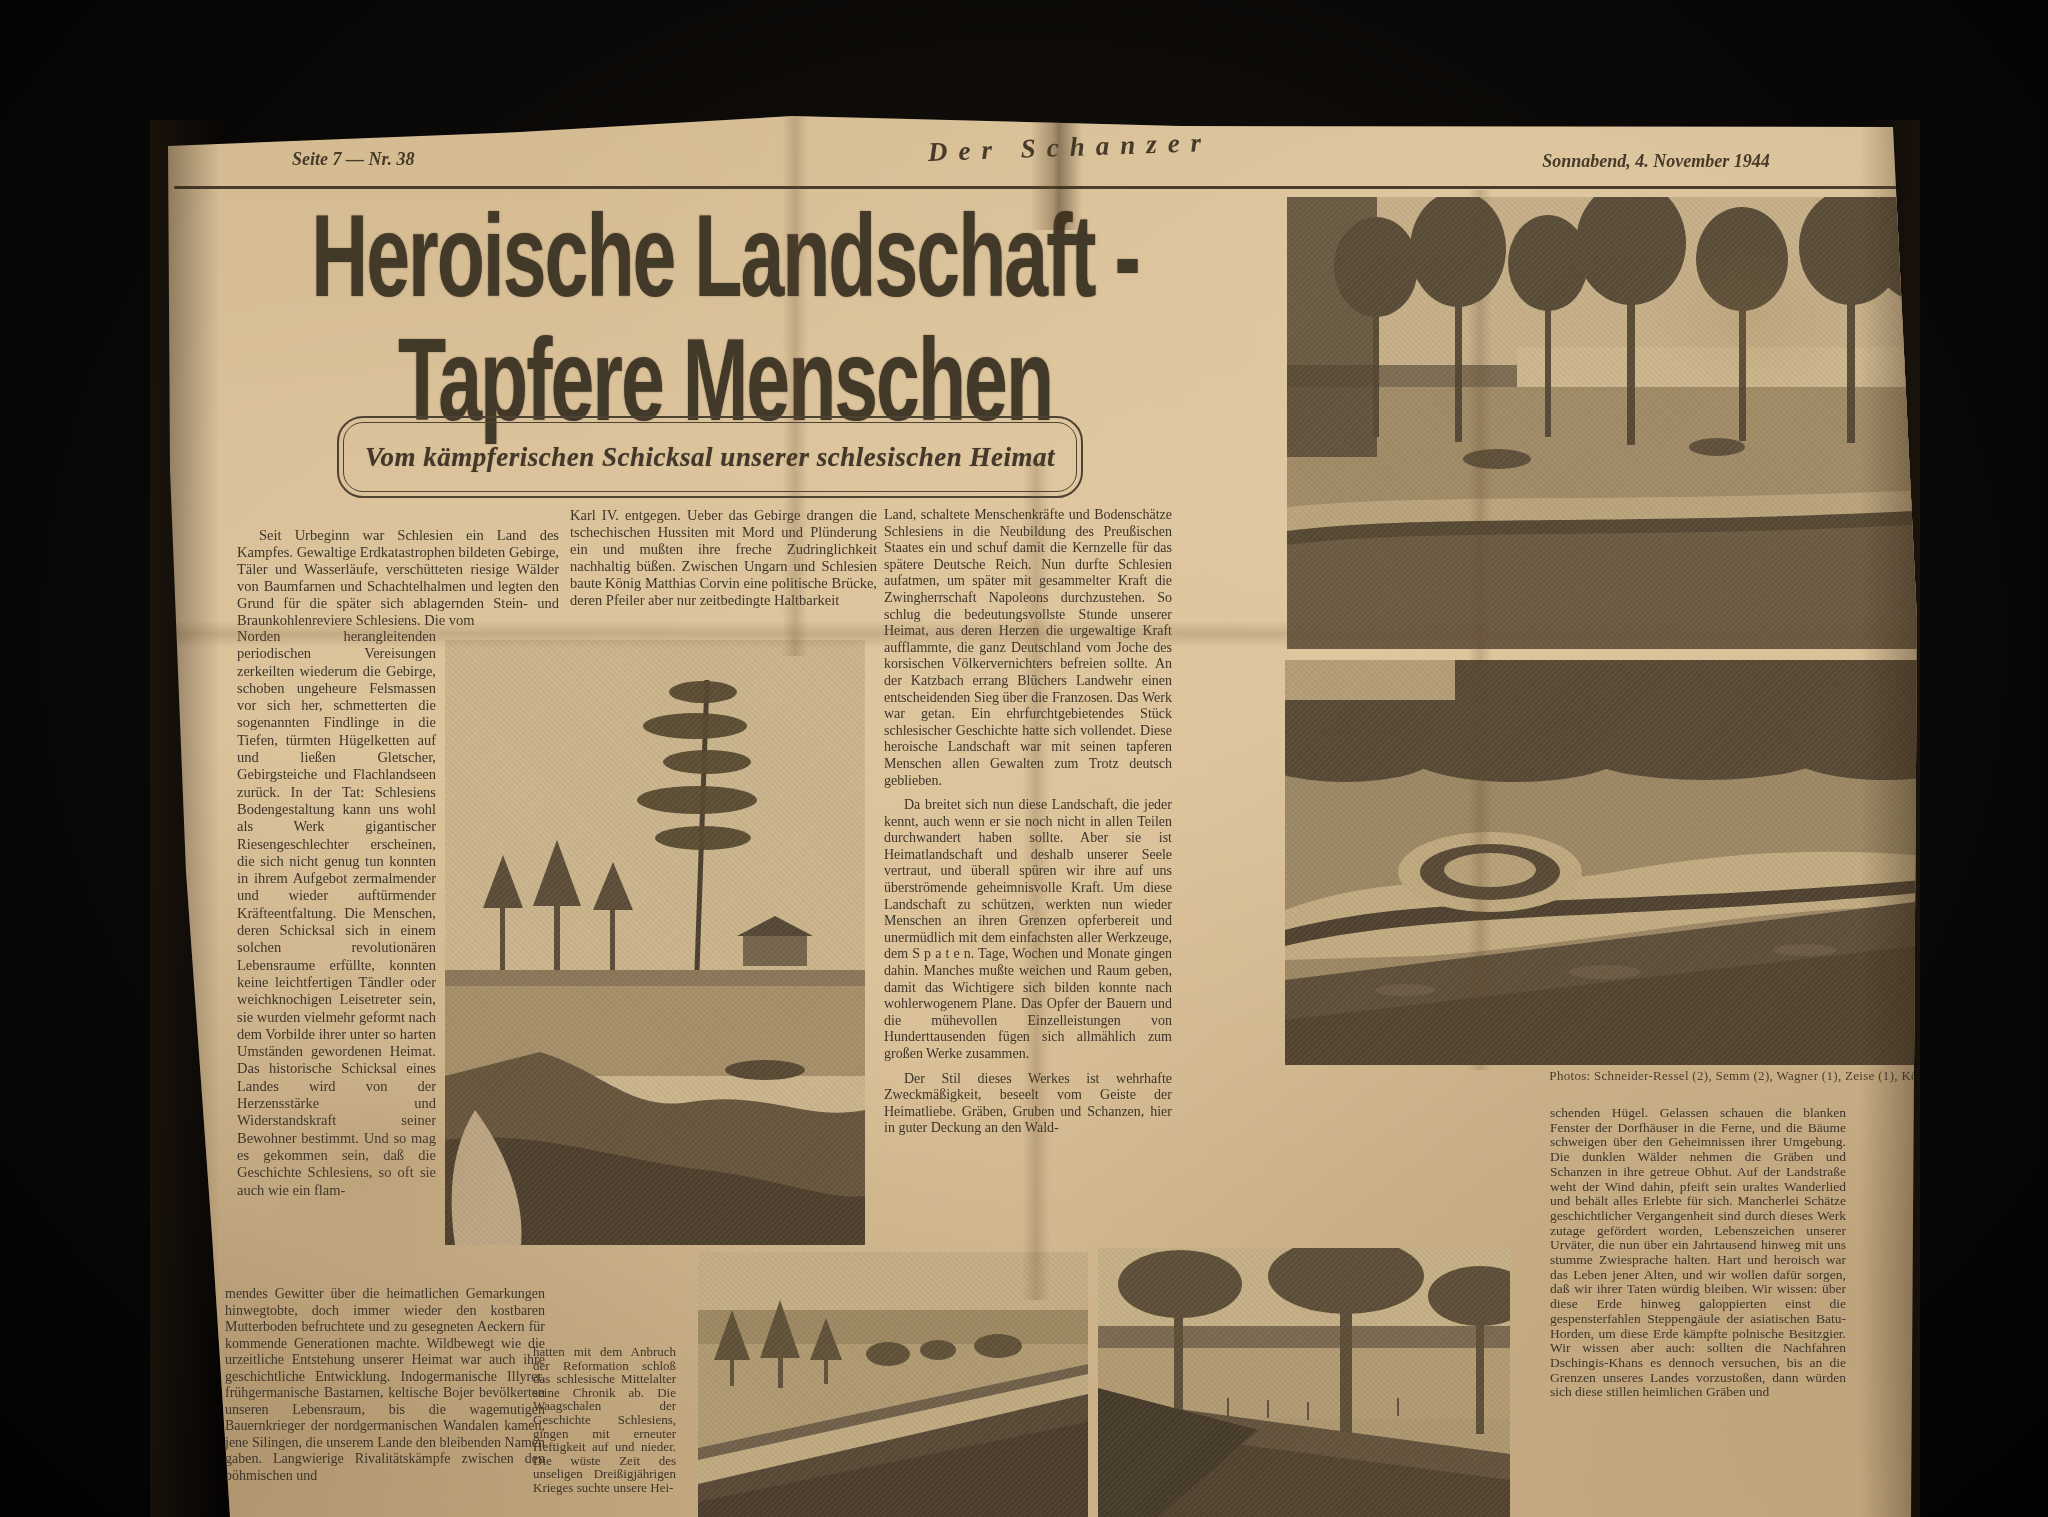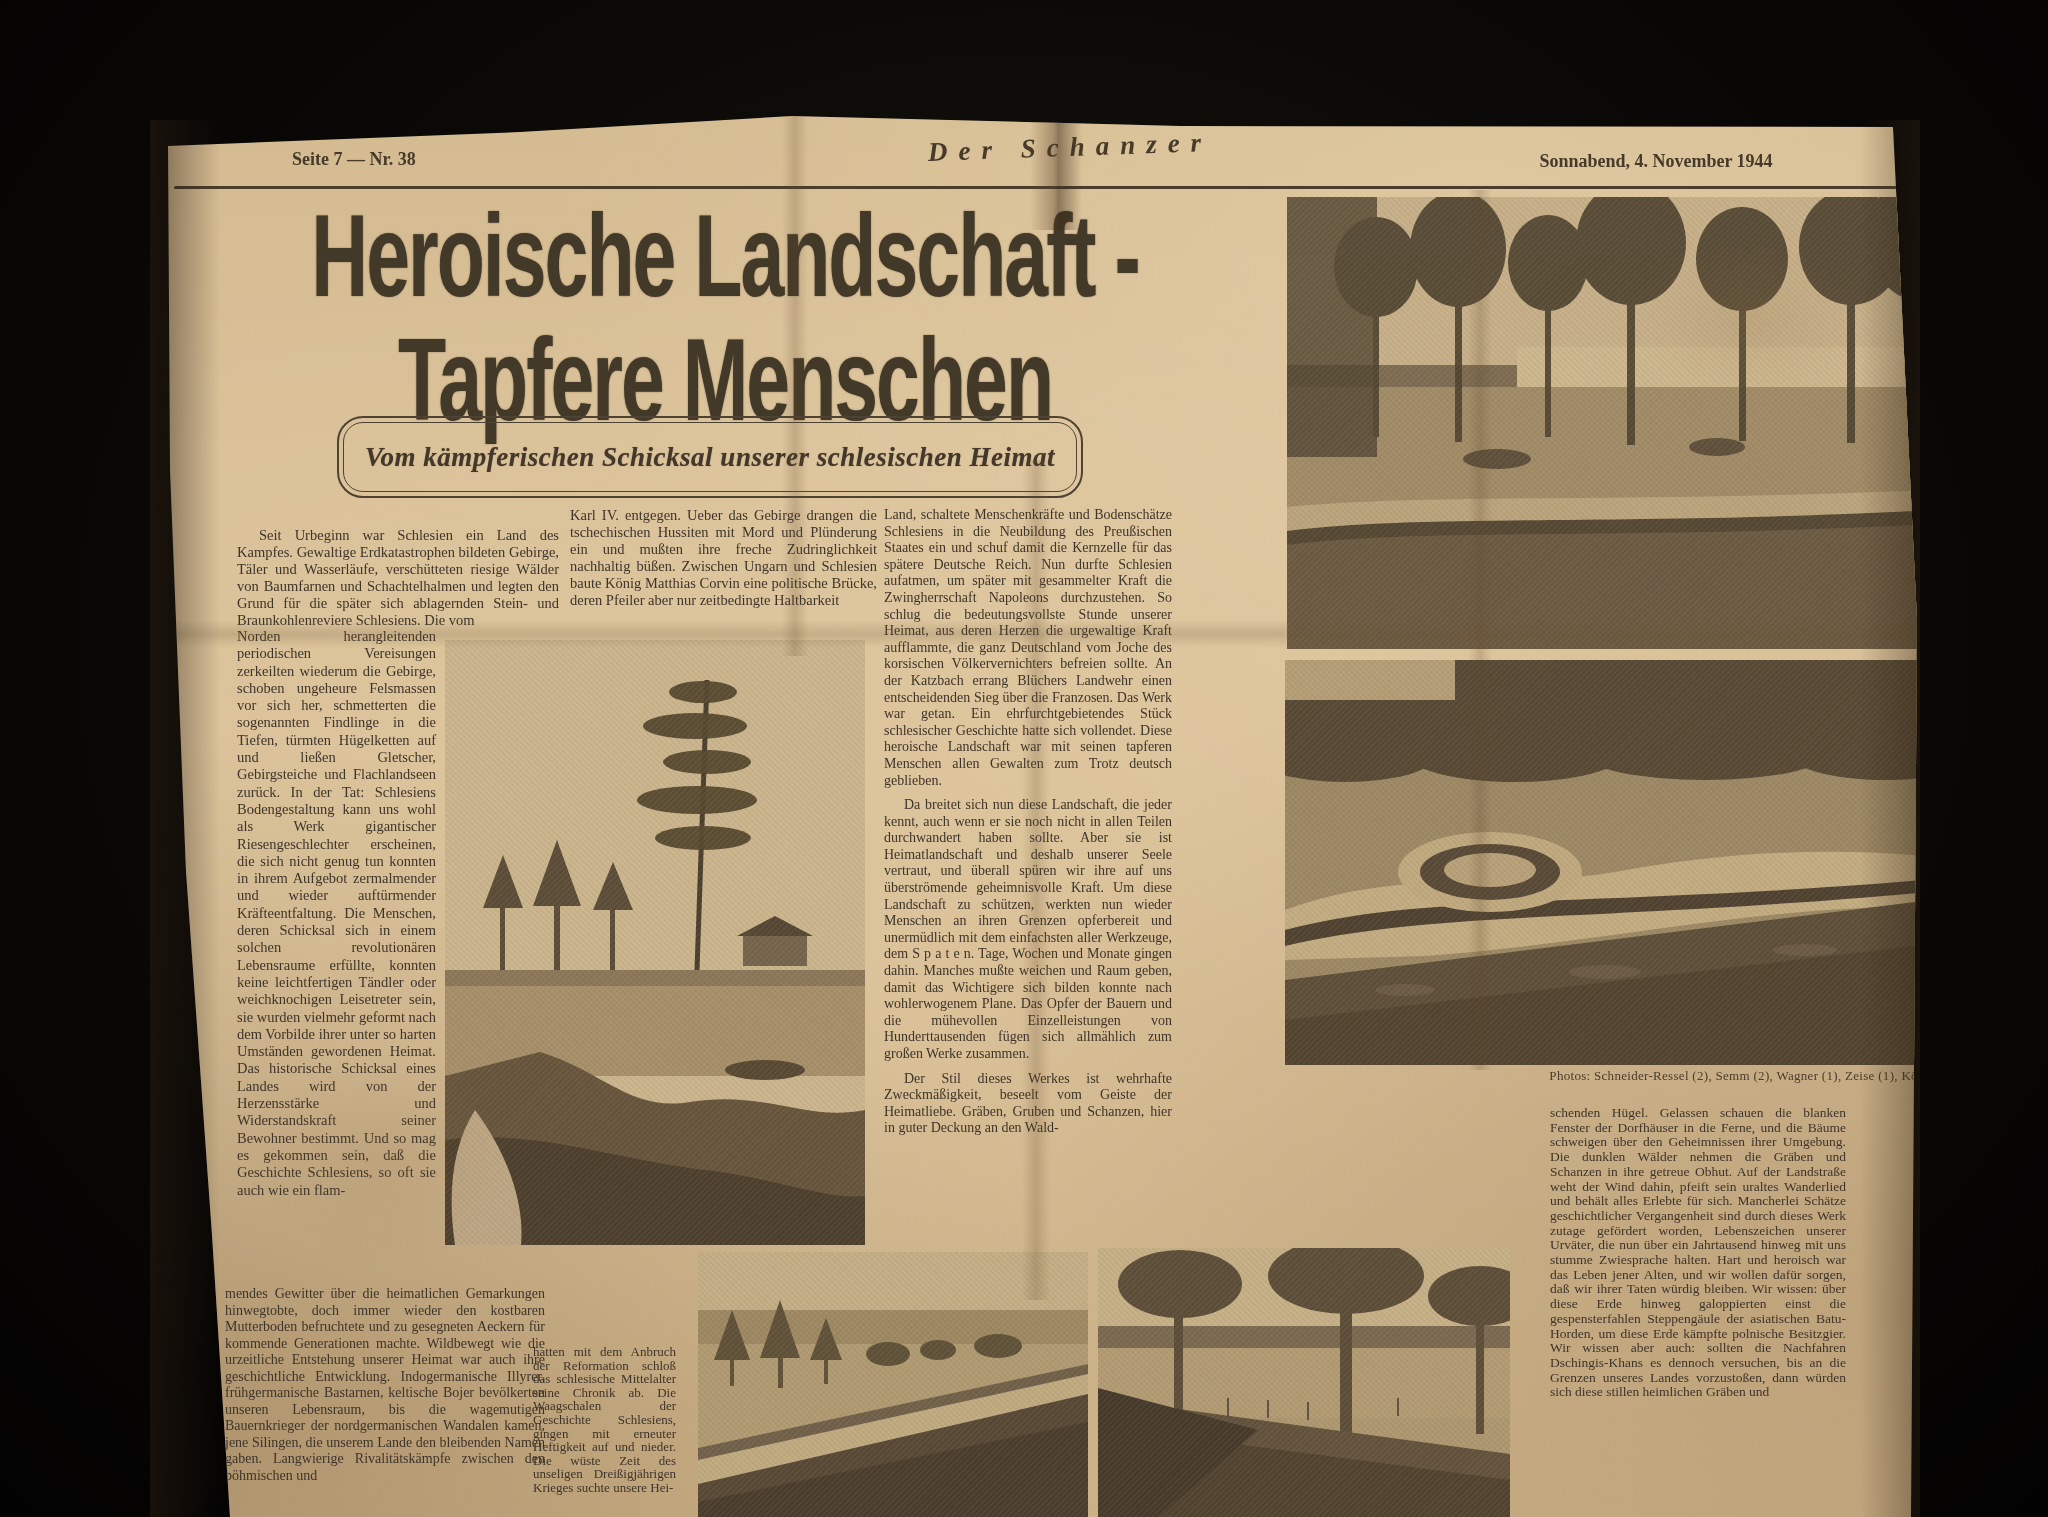--- a/index.html
+++ b/index.html
@@ -21,21 +21,21 @@
   }
   .crease{position:absolute;pointer-events:none;}
   .v-crease{background:linear-gradient(90deg, rgba(0,0,0,0) 0%, rgba(86,64,40,.38) 45%, rgba(60,44,26,.5) 55%, rgba(0,0,0,0) 100%);}
   .v-crease-soft{background:linear-gradient(90deg, rgba(0,0,0,0) 0%, rgba(96,72,44,.22) 50%, rgba(0,0,0,0) 100%);}
   .h-crease{background:linear-gradient(180deg, rgba(0,0,0,0) 0%, rgba(100,76,46,.20) 50%, rgba(0,0,0,0) 100%);}
   .edge-left{position:absolute;left:150px;top:120px;width:70px;height:1397px;
     background:linear-gradient(90deg, rgba(40,28,16,.55), rgba(0,0,0,0));}
   .edge-right{position:absolute;left:1860px;top:120px;width:60px;height:1397px;
     background:linear-gradient(270deg, rgba(50,36,20,.4), rgba(0,0,0,0));}
 
-  .hdr{position:absolute;font-weight:bold;color:#463a29;}
+  .hdr{position:absolute;font-weight:bold;color:#463a29;font-style:italic;}
   .rule{position:absolute;background:#4b3c2b;border-radius:2px;}
 
   .headline{position:absolute;left:20px;width:1410px;text-align:center;white-space:nowrap;
     font-family:"Liberation Sans", sans-serif;font-weight:700;font-size:116px;line-height:116px;
     color:#433928;letter-spacing:-3px;transform:scaleX(.68);transform-origin:50% 0;
     text-shadow:0 0 2px rgba(58,46,30,.55);}
   .subtitle-box{position:absolute;left:337px;top:416px;width:742px;height:78px;
     border:2.5px solid #4e4233;border-radius:26px;display:flex;align-items:center;justify-content:center;}
   .subtitle-box::before{content:"";position:absolute;inset:4px;border:1.5px solid #4e4233;border-radius:20px;}
   .subtitle-text{font-size:27px;font-weight:bold;font-style:italic;color:#43382a;letter-spacing:.5px;

